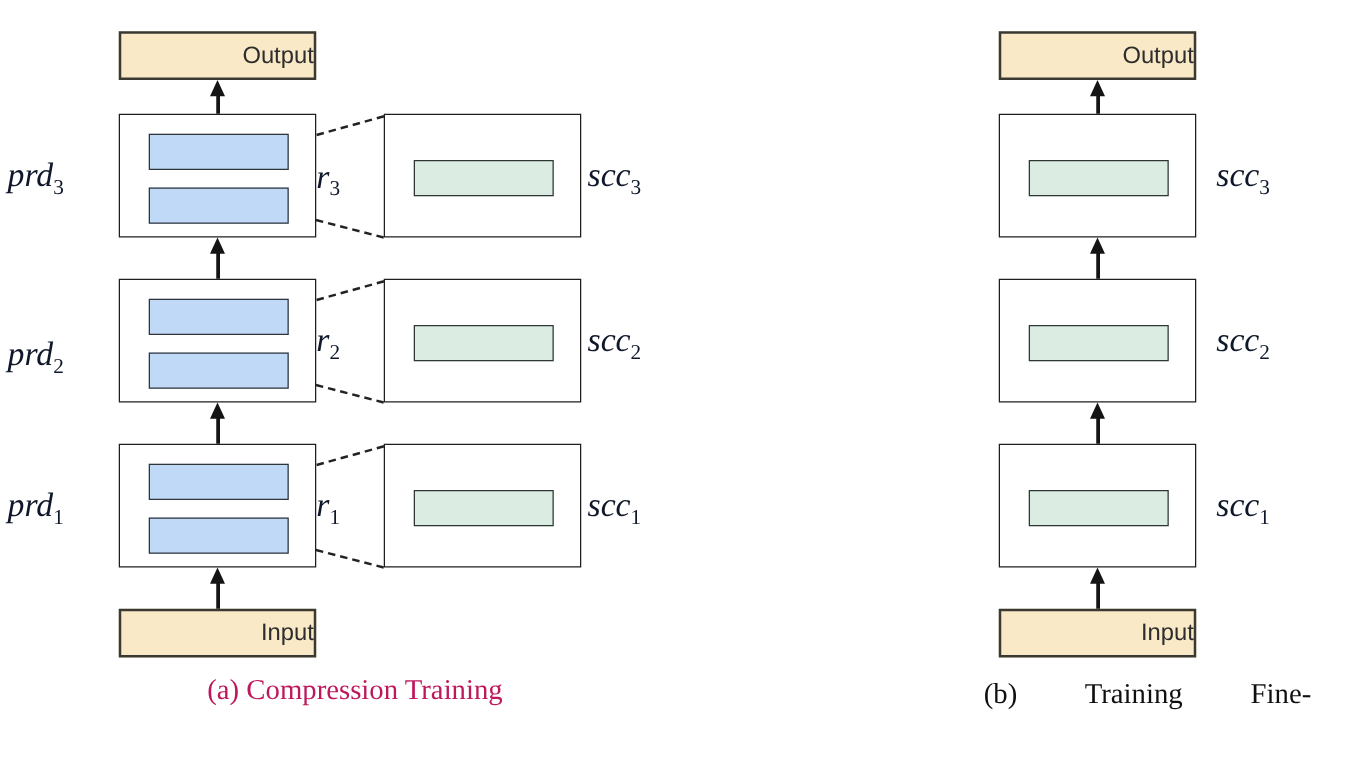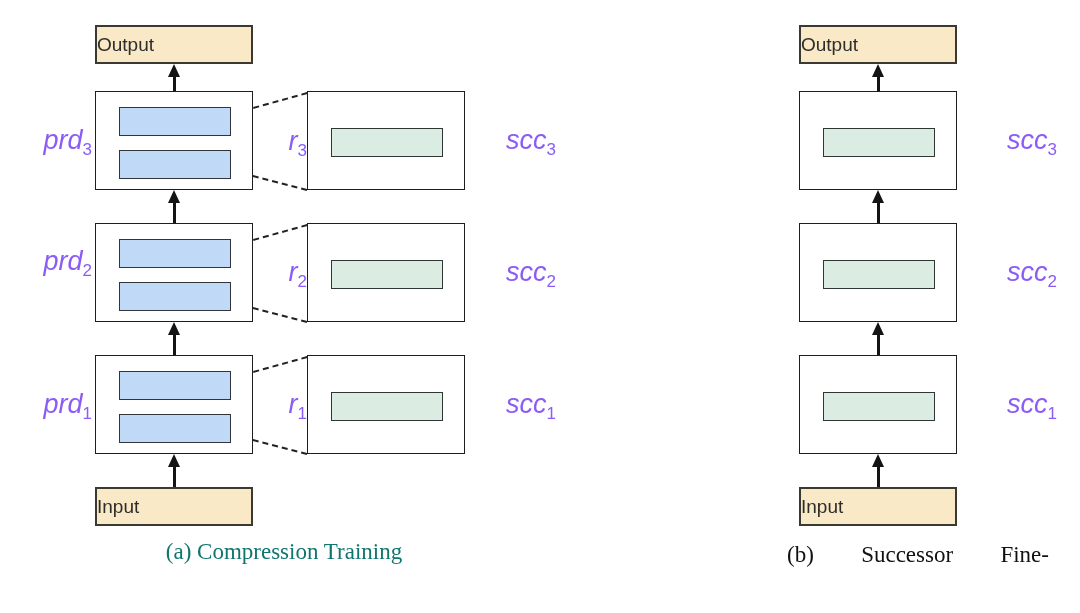--- a/index.html
+++ b/index.html
@@ -13,21 +13,21 @@
     overflow: hidden;
   }
   .io-box {
     position: absolute;
     width: 158px;
     height: 39px;
     background: #FAE9C6;
     border: 2px solid #3A3A33;
     display: flex;
     align-items: center;
-    justify-content: flex-start;
+    justify-content: flex-end;
     font-size: 19px;
     color: #2D2D2D;
   }
   .module {
     position: absolute;
     width: 158px;
     height: 99px;
     background: #ffffff;
     border: 1.6px solid #1E1E1E;
   }
@@ -38,25 +38,25 @@
     height: 29px;
     border: 1.6px solid #30353B;
   }
   .layer.blue  { background: #BFD9F6; }
   .layer.green { background: #DBEDE3; border-color: #2F3734; }
   .mlabel {
     position: absolute;
     height: 99px;
     display: flex;
     align-items: center;
-    justify-content: flex-end;
-    font-family: Liberation Sans, sans-serif;
+    justify-content: flex-start;
+    font-family: Liberation Serif, serif;
     font-style: italic;
     font-size: 27px;
-    color: #8b5cf6;
+    color: #0f172a;
   }
   .mlabel sub { font-style: normal; font-size: 17px; line-height: 0; }
   .arrow {
     position: absolute;
     width: 14px;
     display: flex;
     flex-direction: column;
     align-items: center;
   }
   .arrow-head {
@@ -71,21 +71,21 @@
     width: 56px;
     border-top: 2px dashed #222222;
     transform-origin: 0 0;
   }
   .caption-a {
     position: absolute;
     left: 130px; top: 539px; width: 308px;
     text-align: center;
     font-family: "Liberation Serif", serif;
     font-size: 23px;
-    color: #0f766e;
+    color: #be185d;
   }
   .caption-b {
     position: absolute;
     left: 787px; top: 539px; width: 262px;
     font-family: "Liberation Serif", serif;
     font-size: 23px;
     color: #101010;
     line-height: 31px;
   }
   .caption-b .l1 { text-align: justify; text-align-last: justify; }
@@ -114,21 +114,21 @@
     </div>
     <div class="module" style="left:307px; top:91px;">
       <div class="layer green" style="top:36px;"></div>
     </div>
     <div class="mlabel" style="left:470px; top:91px; width:86px;">
       <span><span>scc</span><sub>3</sub></span>
     </div>
     <div class="dash" style="left:253px; top:107px; transform:rotate(-15.5deg);"></div>
     <div class="dash" style="left:253px; top:175px; transform:rotate(14.5deg);"></div>
 
-    <div class="mlabel" style="left:6px; top:212px; width:86px;">
+    <div class="mlabel" style="left:6px; top:234px; width:86px;">
       <span><span>prd</span><sub>2</sub></span>
     </div>
     <div class="module" style="left:95px; top:223px;">
       <div class="layer blue" style="top:15px;"></div>
       <div class="layer blue" style="top:58px;"></div>
     </div>
     <div class="mlabel" style="left:253px; top:223px; width:54px;">
       <span><span>r</span><sub>2</sub></span>
     </div>
     <div class="module" style="left:307px; top:223px;">
@@ -225,17 +225,17 @@
     <div class="arrow" style="left:871px; top:322px; height:33px;">
       <div class="arrow-head"></div>
         <div class="arrow-stem"></div>
     </div>
     <div class="arrow" style="left:871px; top:454px; height:33px;">
       <div class="arrow-head"></div>
         <div class="arrow-stem"></div>
     </div>
 
     <div class="caption-b">
-      <div class="l1">(b) Successor Fine-</div>
+      <div class="l1">(b) Training Fine-</div>
     </div>
   </section>
 
 </div>
 
 </body></html>

